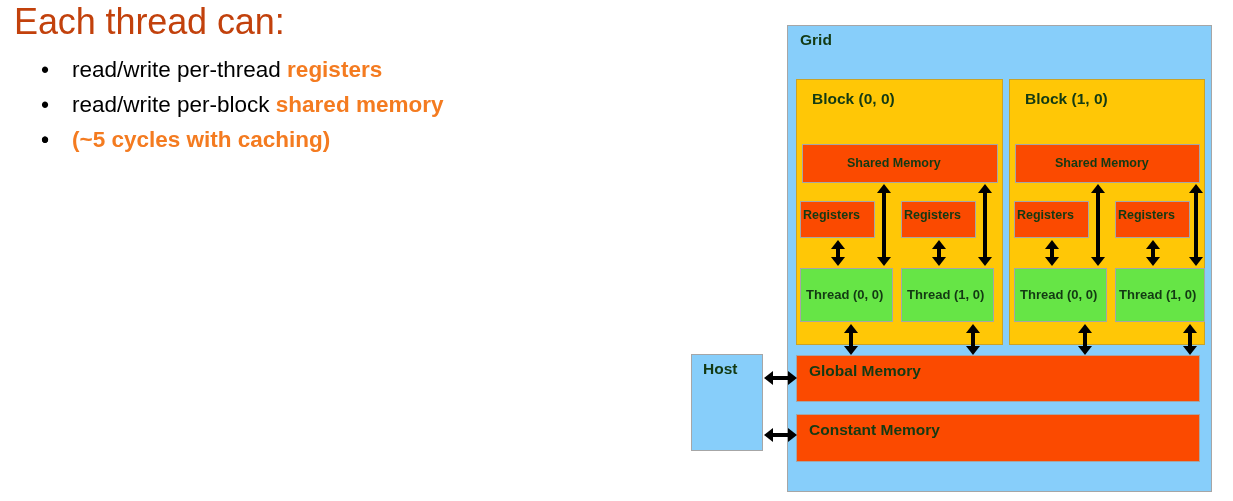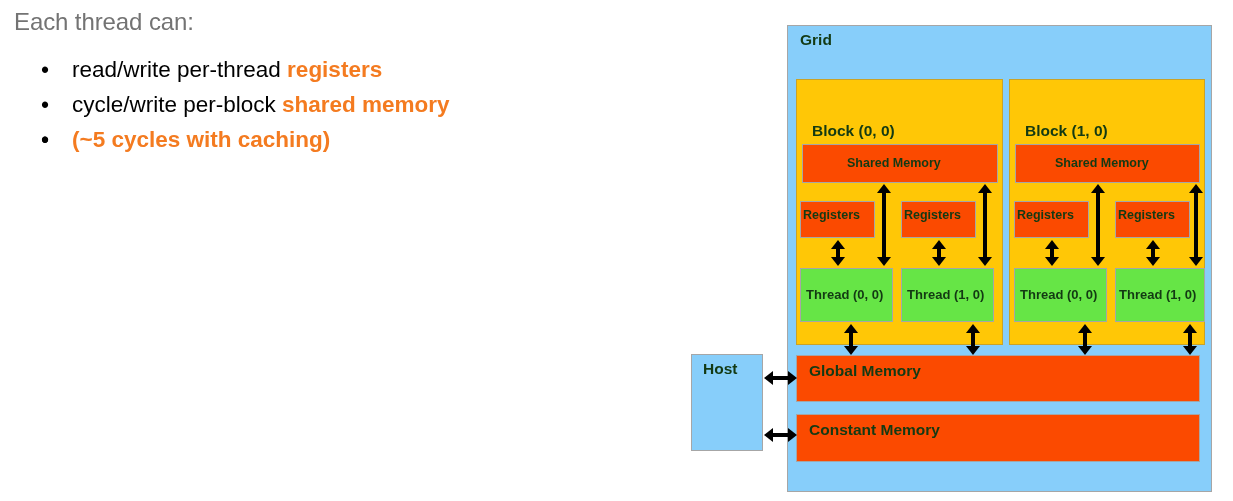--- a/index.html
+++ b/index.html
@@ -21,23 +21,23 @@
     position: absolute;
     left: 0;
     top: 0;
     width: 640px;
     height: 501px;
   }
   #heading {
     position: absolute;
     left: 14px;
     top: 4px;
-    font-size: 24px;
+    font-size: 36px;
     line-height: 36px;
-    color: #737373;
+    color: #c2410c;
     font-weight: normal;
     letter-spacing: -0.1px;
   }
   #bullet-list {
     position: absolute;
     left: 14px;
     top: 55px;
     width: 600px;
   }
   .bullet-row {
@@ -115,21 +115,21 @@
 
   
   .block-box {
     background: #FFC706;
     border: 1px solid #C9A227;
     top: 79px;
     height: 266px;
   }
   #block-0 { left: 796px; width: 207px; }
   #block-1 { left: 1009px; width: 196px; }
-  .block-label { top: 90px; font-size: 15.5px; margin-top: 32px; }
+  .block-label { top: 90px; font-size: 15.5px; }
   #block-0-label { left: 812px; }
   #block-1-label { left: 1025px; }
 
   
   .shared-mem {
     background: #FB4A00;
     border: 1px solid #A6A6A6;
     top: 144px;
     height: 39px;
   }
@@ -241,21 +241,21 @@
 
   <div id="bullet-list">
 
     <div class="bullet-row">
       <span class="bullet-dot">•</span>
       <div class="bullet-line1"><span>read/write per-thread </span><span class="hl">registers</span></div>
     </div>
 
     <div class="bullet-row">
       <span class="bullet-dot">•</span>
-      <div class="bullet-line1"><span>cycle/write per-block </span><span class="hl">shared memory</span></div>
+      <div class="bullet-line1"><span>read/write per-block </span><span class="hl">shared memory</span></div>
     </div>
 
     <div class="bullet-row">
       <span class="bullet-dot">•</span>
     </div>
 
     <div class="bullet-row">
       <span class="bullet-dot">•</span>
       <div class="bullet-line2">(~5 cycles with caching)</div>
     </div>

